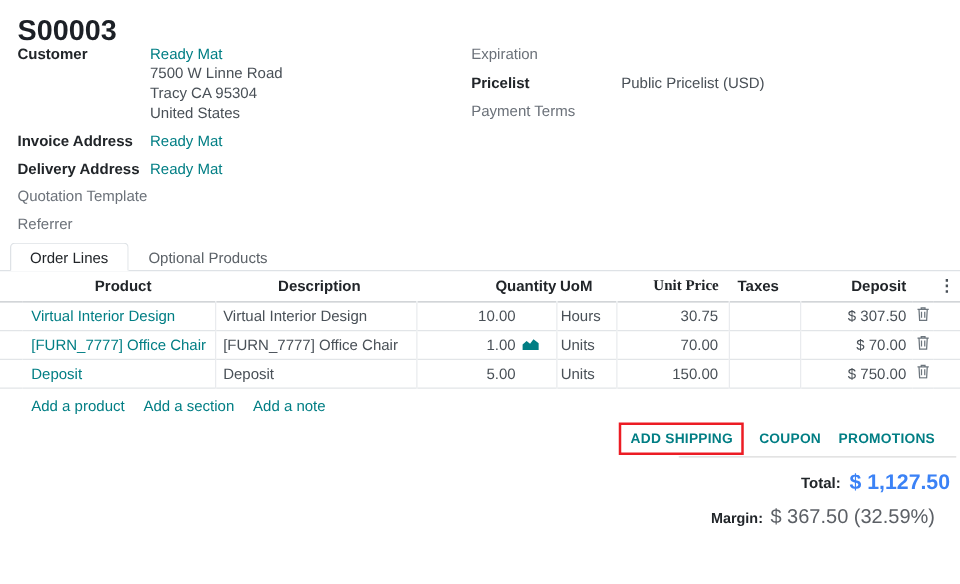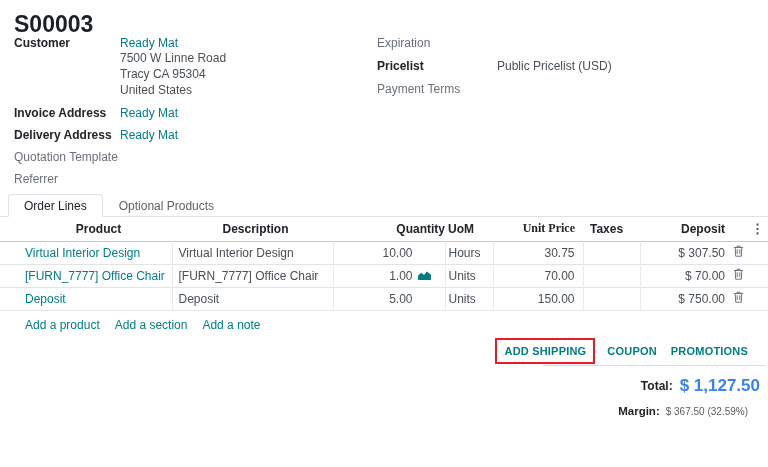--- a/index.html
+++ b/index.html
@@ -69,21 +69,21 @@
   }
   .annotation-box { border:2px solid #ec1c24; padding:5px 7px; display:inline-flex; }
   .actions-row .btn-coupon { margin-left:2px; }
   .actions-row .btn-promotions { margin-left:4px; }
   .totals-sep { margin:1px 3px 0 543px; border-top:1px solid #dadada; }
   .total-row { margin-top:10px; display:flex; justify-content:flex-end; align-items:center; padding-right:8px; gap:7px; }
   .total-label { font-weight:700; color:#212529; font-size:12px; }
   .total-value { font-weight:700; color:#3b82f6; font-size:17px; }
   .margin-row { margin-top:9px; display:flex; justify-content:flex-end; align-items:baseline; padding-right:20px; gap:6px; }
   .margin-label { font-weight:700; color:#212529; font-size:11.5px; }
-  .margin-value { color:#5c6066; font-size:10px; }
+  .margin-value { color:#5c6066; font-size:16px; }
 </style>
 </head>
 <body>
 
 <div class="app">
 
   <h1 class="page-title">S00003</h1>
 
   <div class="info">
     <div class="info-col-left">

